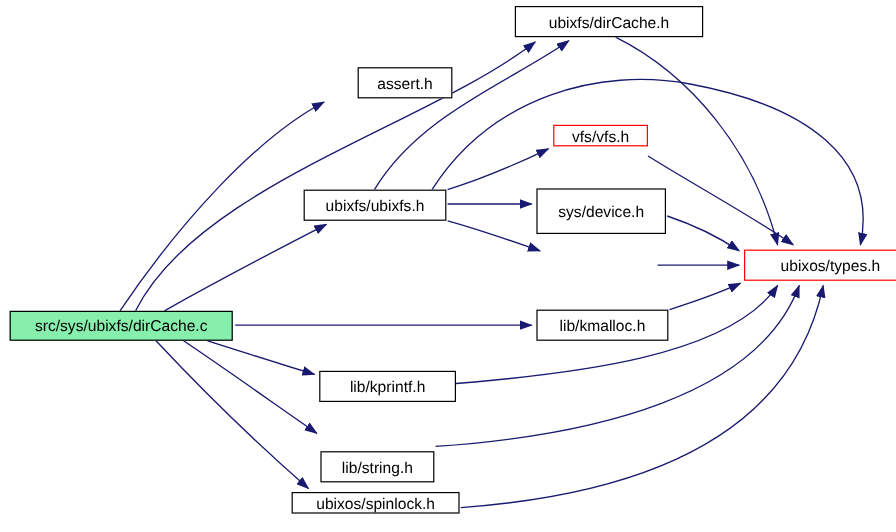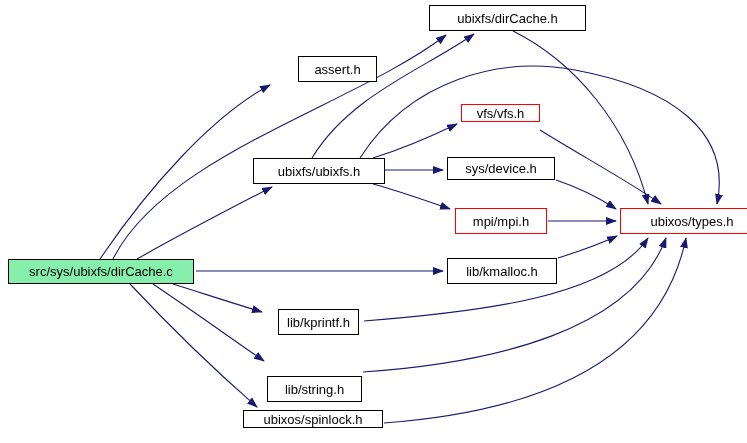--- a/index.html
+++ b/index.html
@@ -21,26 +21,26 @@
     white-space:nowrap;
     cursor:pointer;
     z-index:2;
   }
   .node.red{border-color:#ff0000;}
   .node.main{background:#86efac;}
   #n-dircache-c{left:8px;top:259px;width:186px;height:25px;}
   #n-assert-h{left:274px;top:56px;width:79px;height:26px;margin-left:24px;}
   #n-dircache-h{left:429px;top:5px;width:157px;height:26px;}
   #n-vfs-h{left:461px;top:104px;width:79px;height:18px;}
-  #n-ubixfs-h{left:253px;top:158px;width:132px;height:26px;}
-  #n-device-h{left:447px;top:157px;width:108px;height:23px;}
+  #n-ubixfs-h{left:253px;top:158px;width:119px;height:26px;}
+  #n-device-h{left:447px;top:157px;width:108px;height:38px;}
   #n-mpi-h{left:455px;top:208px;width:92px;height:26px;}
   #n-types-h{left:620px;top:208px;width:144px;height:26px;}
   #n-kmalloc-h{left:447px;top:258px;width:110px;height:26px;}
-  #n-kprintf-h{left:278px;top:309px;width:81px;height:26px;}
+  #n-kprintf-h{left:266px;top:309px;width:114px;height:26px;}
   #n-string-h{left:267px;top:360px;width:95px;height:26px;margin-top:16px;}
   #n-spinlock-h{left:243px;top:410px;width:140px;height:18px;}
   .edge{fill:none;stroke:#191970;stroke-width:1.1px;}
 </style>
 </head>
 <body>
 
 <div id="canvas">
 
   <svg id="edge-layer" viewBox="0 0 747 443" xmlns="http://www.w3.org/2000/svg">
@@ -71,20 +71,19 @@
     <path class="edge" marker-end="url(#arrow)" d="M 363,372 C 495,363 632,330 666,238"></path>
     <path class="edge" marker-end="url(#arrow)" d="M 384,423 C 520,413 658,372 686,238"></path>
   </svg>
 
   <div class="node main" id="n-dircache-c">src/sys/ubixfs/dirCache.c</div>
   <div class="node" id="n-assert-h">assert.h</div>
   <div class="node" id="n-dircache-h">ubixfs/dirCache.h</div>
   <div class="node red" id="n-vfs-h">vfs/vfs.h</div>
   <div class="node" id="n-ubixfs-h">ubixfs/ubixfs.h</div>
   <div class="node" id="n-device-h">sys/device.h</div>
-  <div class="node red" id="n-mpi-h">mpi/mpi.h</div>
   <div class="node red" id="n-types-h">ubixos/types.h</div>
   <div class="node" id="n-kmalloc-h">lib/kmalloc.h</div>
   <div class="node" id="n-kprintf-h">lib/kprintf.h</div>
   <div class="node" id="n-string-h">lib/string.h</div>
   <div class="node" id="n-spinlock-h">ubixos/spinlock.h</div>
 
 </div>
 
 </body></html>

